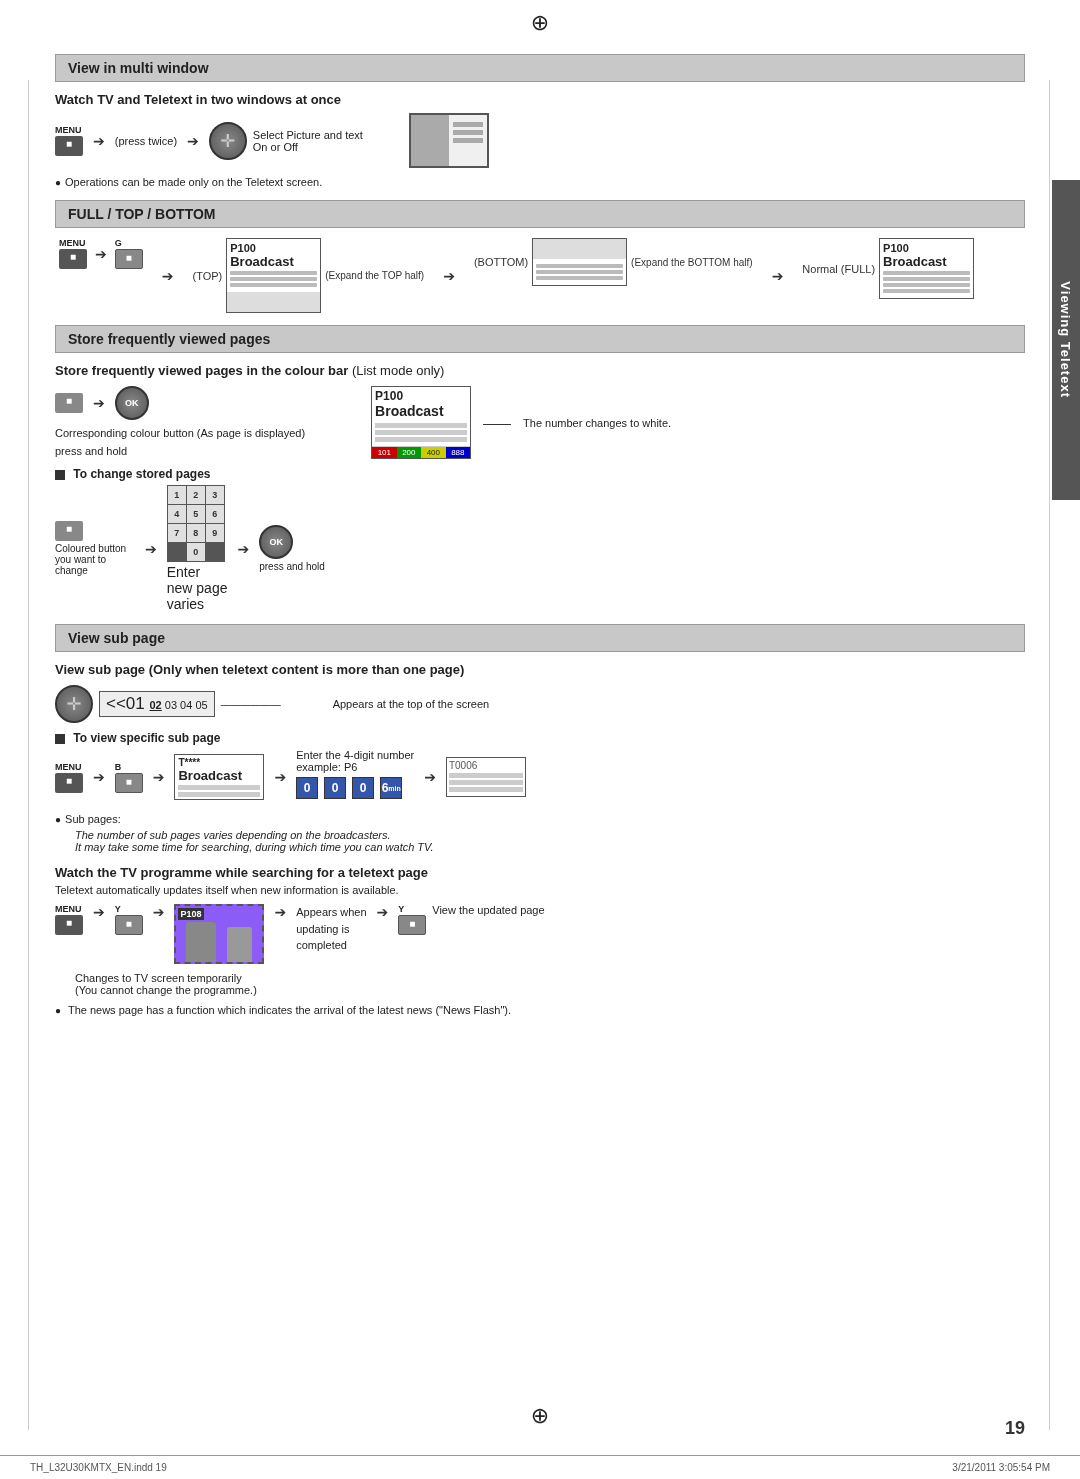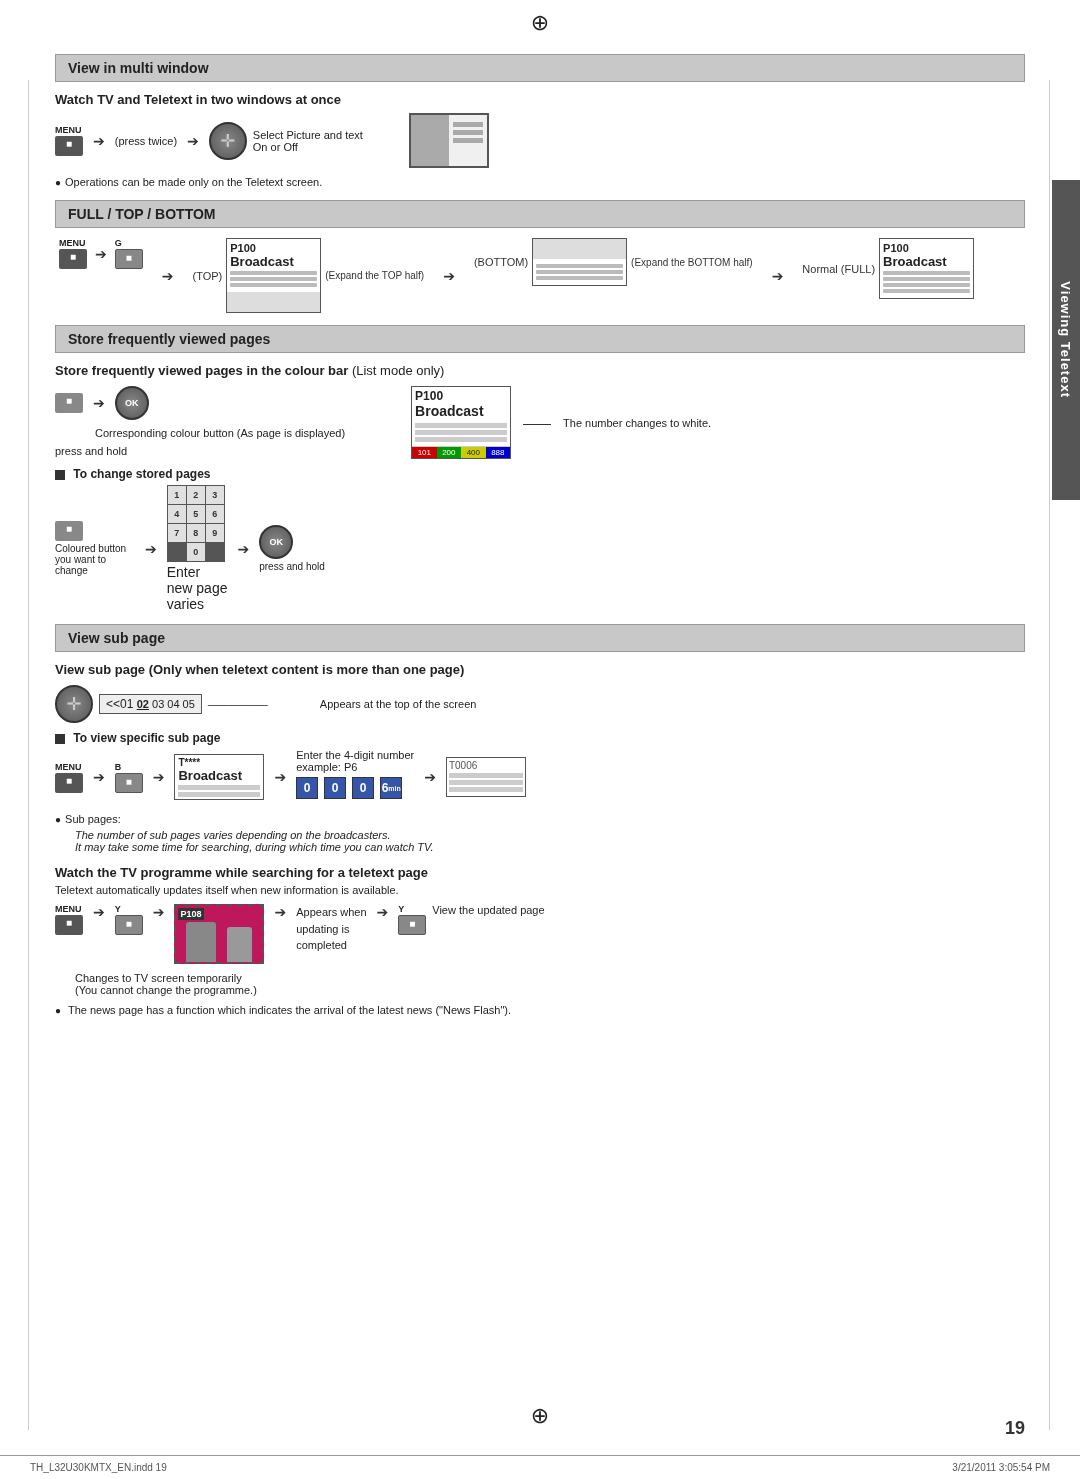--- a/index.html
+++ b/index.html
@@ -312,21 +312,21 @@
       color: #fff;
     }
     .digit-btn.small-sub {
       font-size: 9px;
     }
 
     
     .p108-screen {
       display: inline-block;
       border: 2px dashed #555;
-      background: #be185d;
+      background: #8b5cf6;
       width: 90px;
       height: 60px;
       vertical-align: middle;
       position: relative;
       overflow: hidden;
     }
     .p108-label {
       position: absolute;
       top: 2px;
       left: 2px;
@@ -604,21 +604,21 @@
       </div>
 
       <div class="row-flex-top mb8">
 
         <div style="min-width:130px;">
           <div class="row-flex">
             <span class="key-btn" style="background:#888;">■</span>
             <span class="arrow">➔</span>
             <div class="ok-btn"></div>
           </div>
-          <div style="font-size:11px;margin-top:4px;line-height:1.4;margin-left:40px;">
+          <div style="font-size:11px;margin-top:4px;line-height:1.4;">
             <span>Corresponding colour button (As page is displayed)</span>
           </div>
           <div style="font-size:11px;margin-top:4px;">
             <span>press and hold</span>
           </div>
         </div>
 
         <div style="margin-left:60px;">
           <div style="display:flex;align-items:center;gap:8px;">
             <div class="broadcast-box">
@@ -692,21 +692,21 @@
     <div class="section-block">
       <div class="section-header">
         <span>View sub page</span>
       </div>
 
       <div class="subsection-title mb8">View sub page (Only when teletext content is more than one page)</div>
 
       <div class="row-flex mb8">
         <div class="nav-btn"></div>
         <div class="subpage-indicator">
-          <span style="font-size:12px;">&lt;&lt;01 </span><span class="highlight" style="font-size:11px;">02</span><span style="font-size:11px;"> 03 04 05</span>
+          <span style="font-size:17px;">&lt;&lt;01 </span><span class="highlight" style="font-size:11px;">02</span><span style="font-size:11px;"> 03 04 05</span>
         </div>
         <span style="font-size:10px;">——————</span>
         <span style="font-size:11px;margin-left:46px;">Appears at the top of the screen</span>
       </div>
 
       <div class="mb4">
         <div class="subsection-title-sm mb6">
           <span class="square-bullet"></span>
           <span>To view specific sub page</span>
         </div>

